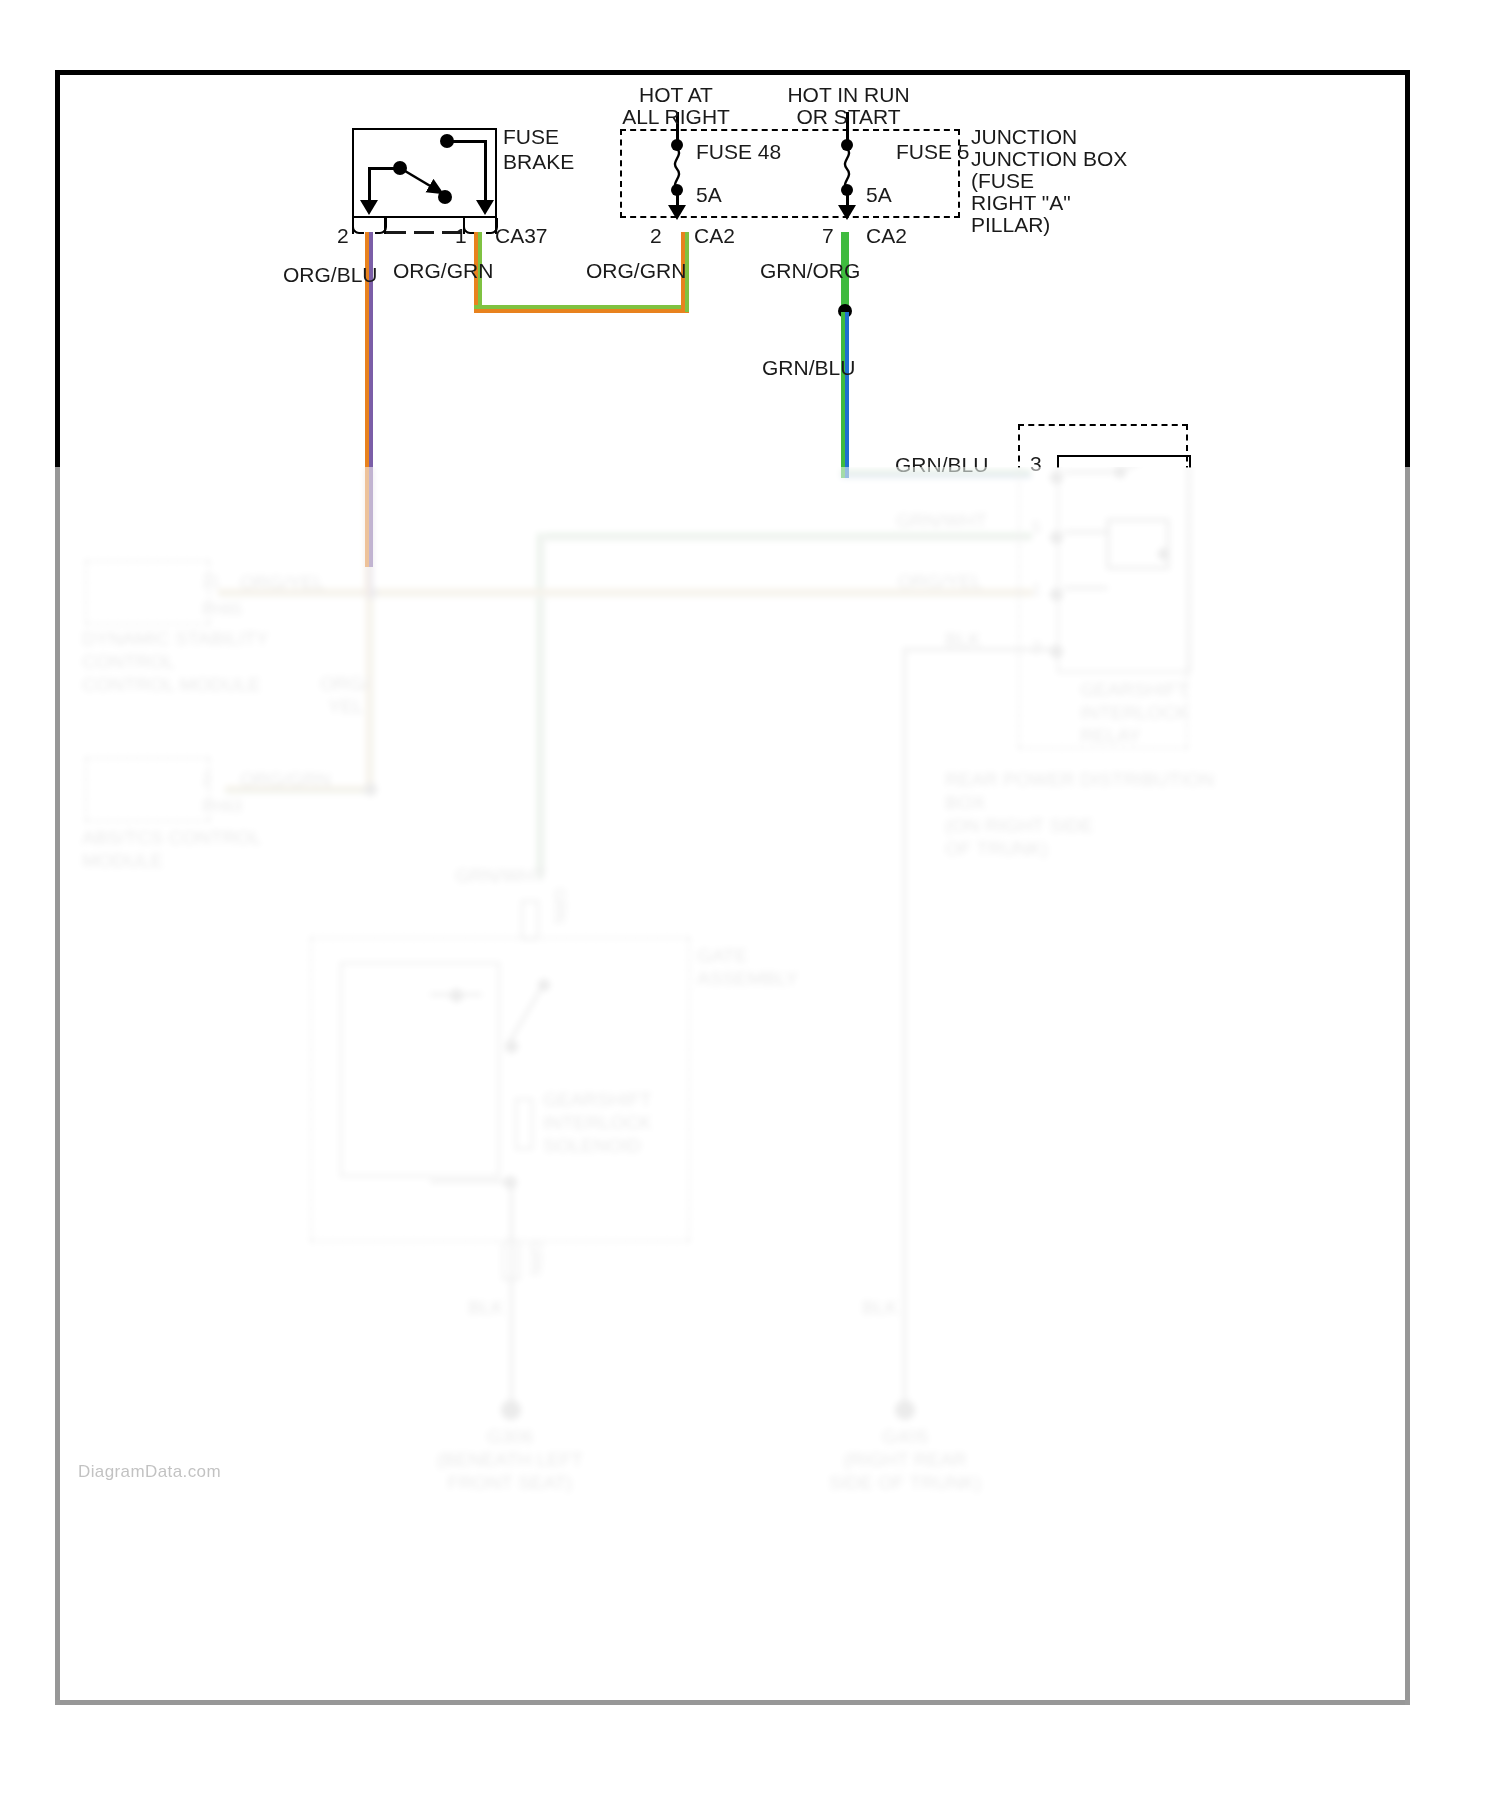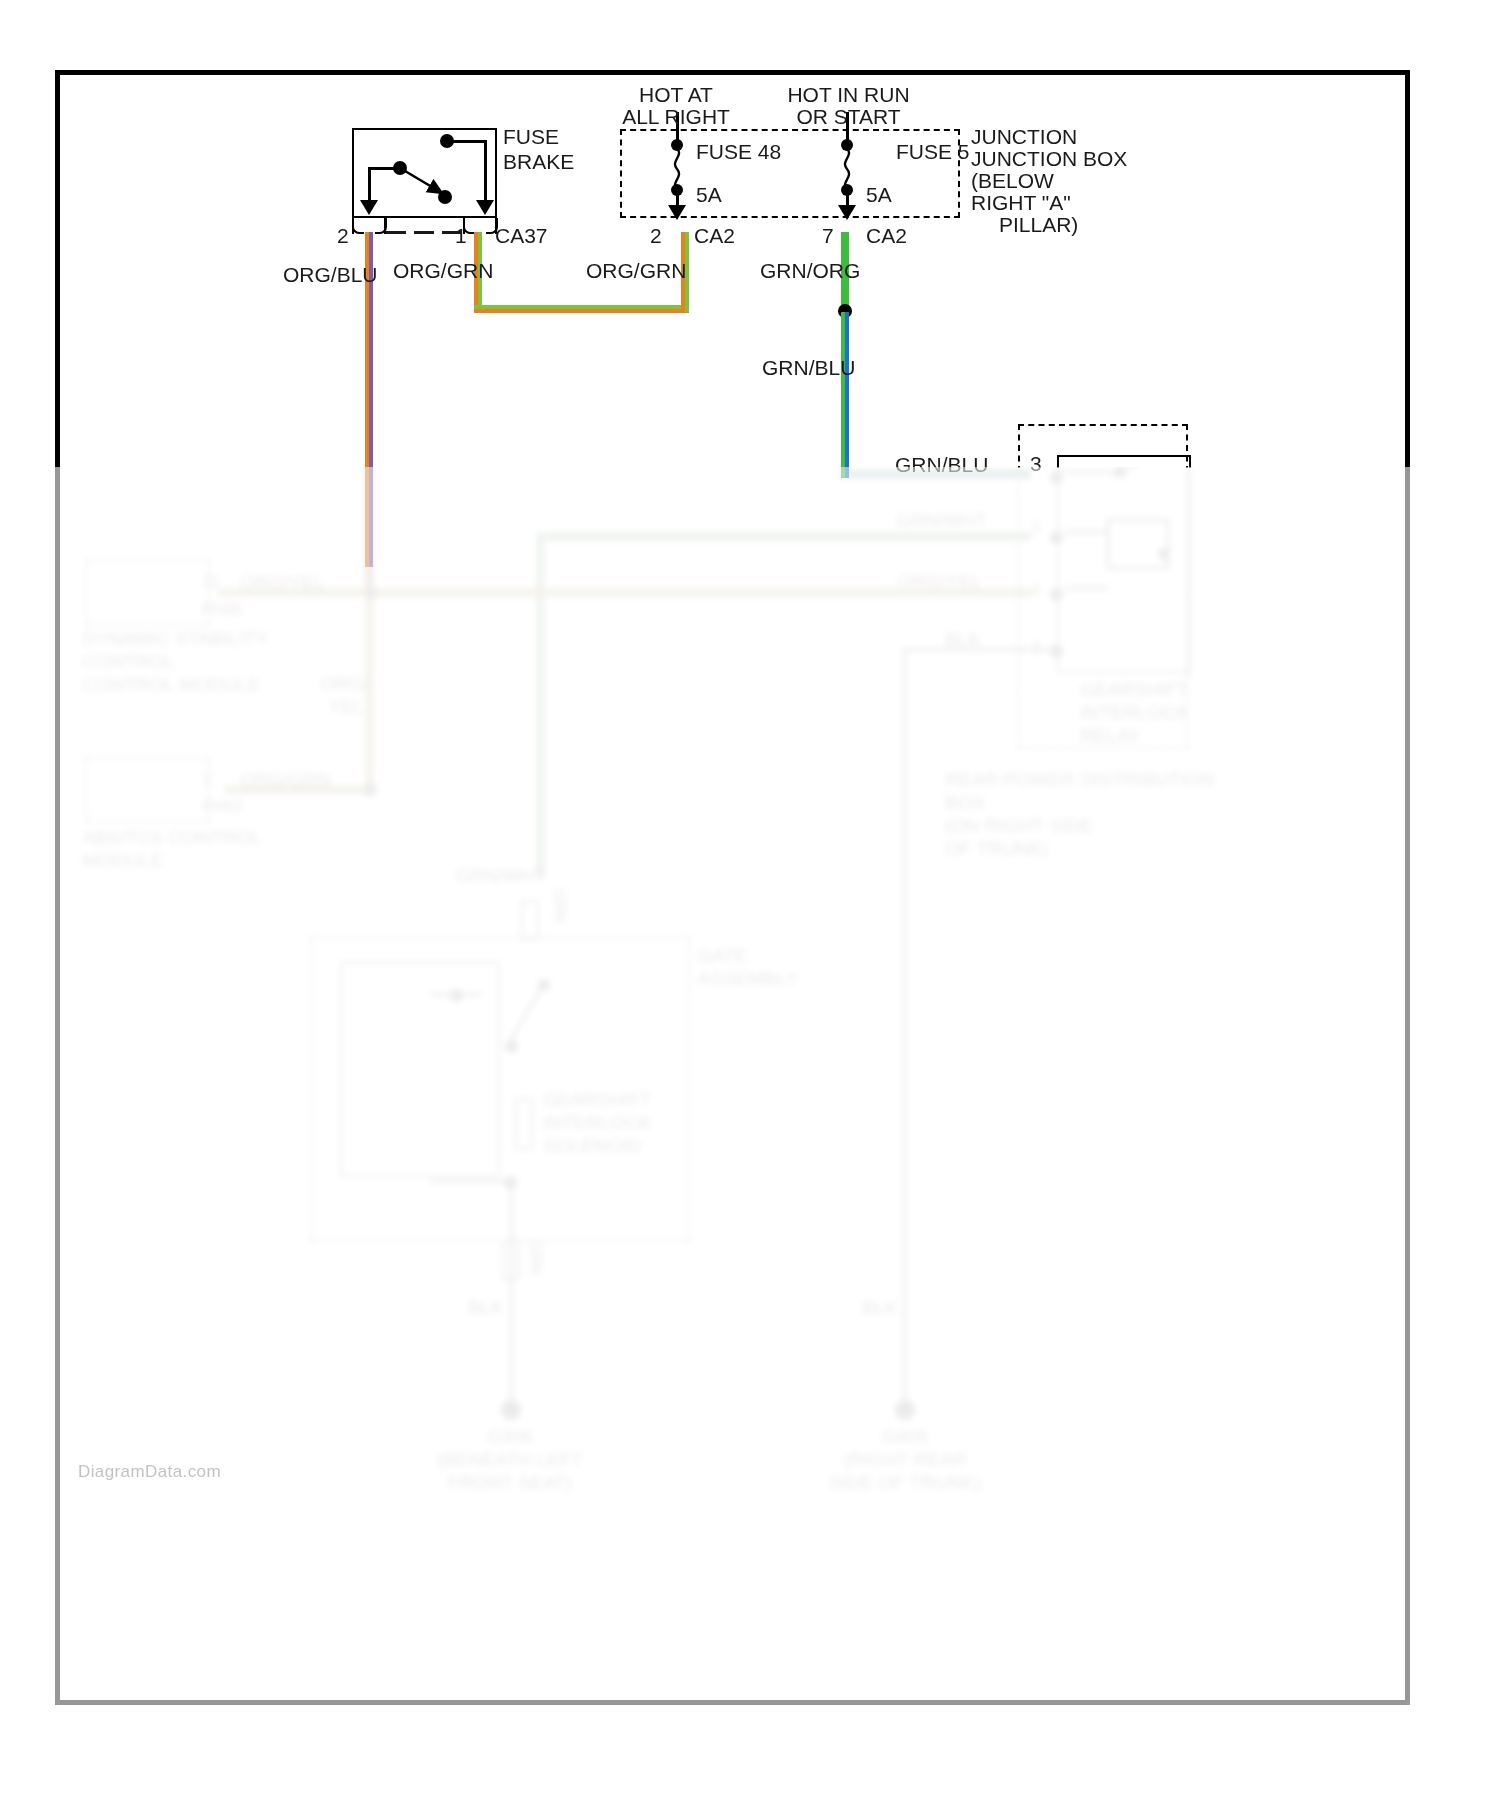--- a/index.html
+++ b/index.html
@@ -250,23 +250,23 @@
 
   <div class="lbl c" style="left:766px; top:82px; width:165px;">HOT IN RUN</div>
   <div class="lbl c" style="left:766px; top:104px; width:165px;text-align:center;">OR START</div>
   <div class="lbl" style="left:896px; top:139px;">FUSE 5</div>
   <div class="lbl" style="left:866px; top:182px;">5A</div>
   <div class="lbl" style="left:822px; top:223px;">7</div>
   <div class="lbl" style="left:866px; top:223px;">CA2</div>
 
   <div class="lbl" style="left:971px; top:124px;">JUNCTION</div>
   <div class="lbl" style="left:971px; top:146px;">JUNCTION BOX</div>
-  <div class="lbl" style="left:971px; top:168px;">(BELOW</div>
+  <div class="lbl" style="left:971px; top:168px;">(FUSE</div>
   <div class="lbl" style="left:971px; top:190px;">RIGHT "A"</div>
-  <div class="lbl" style="left:971px; top:212px;margin-left:28px;">PILLAR)</div>
+  <div class="lbl" style="left:971px; top:212px;">PILLAR)</div>
 
   <div class="wire-v" style="left:365px; top:232px; height:335px;">
     <i class="a" style="background:#E8821E;"></i>
       <i class="b" style="background:#7B5EA7;"></i>
   </div>
   <div class="lbl" style="left:283px; top:262px;">ORG/BLU</div>
 
   <div class="wire-v" style="left:474px; top:232px; height:80px;">
     <i class="a" style="background:#E8821E;"></i>
       <i class="b" style="background:#7FC241;"></i>

